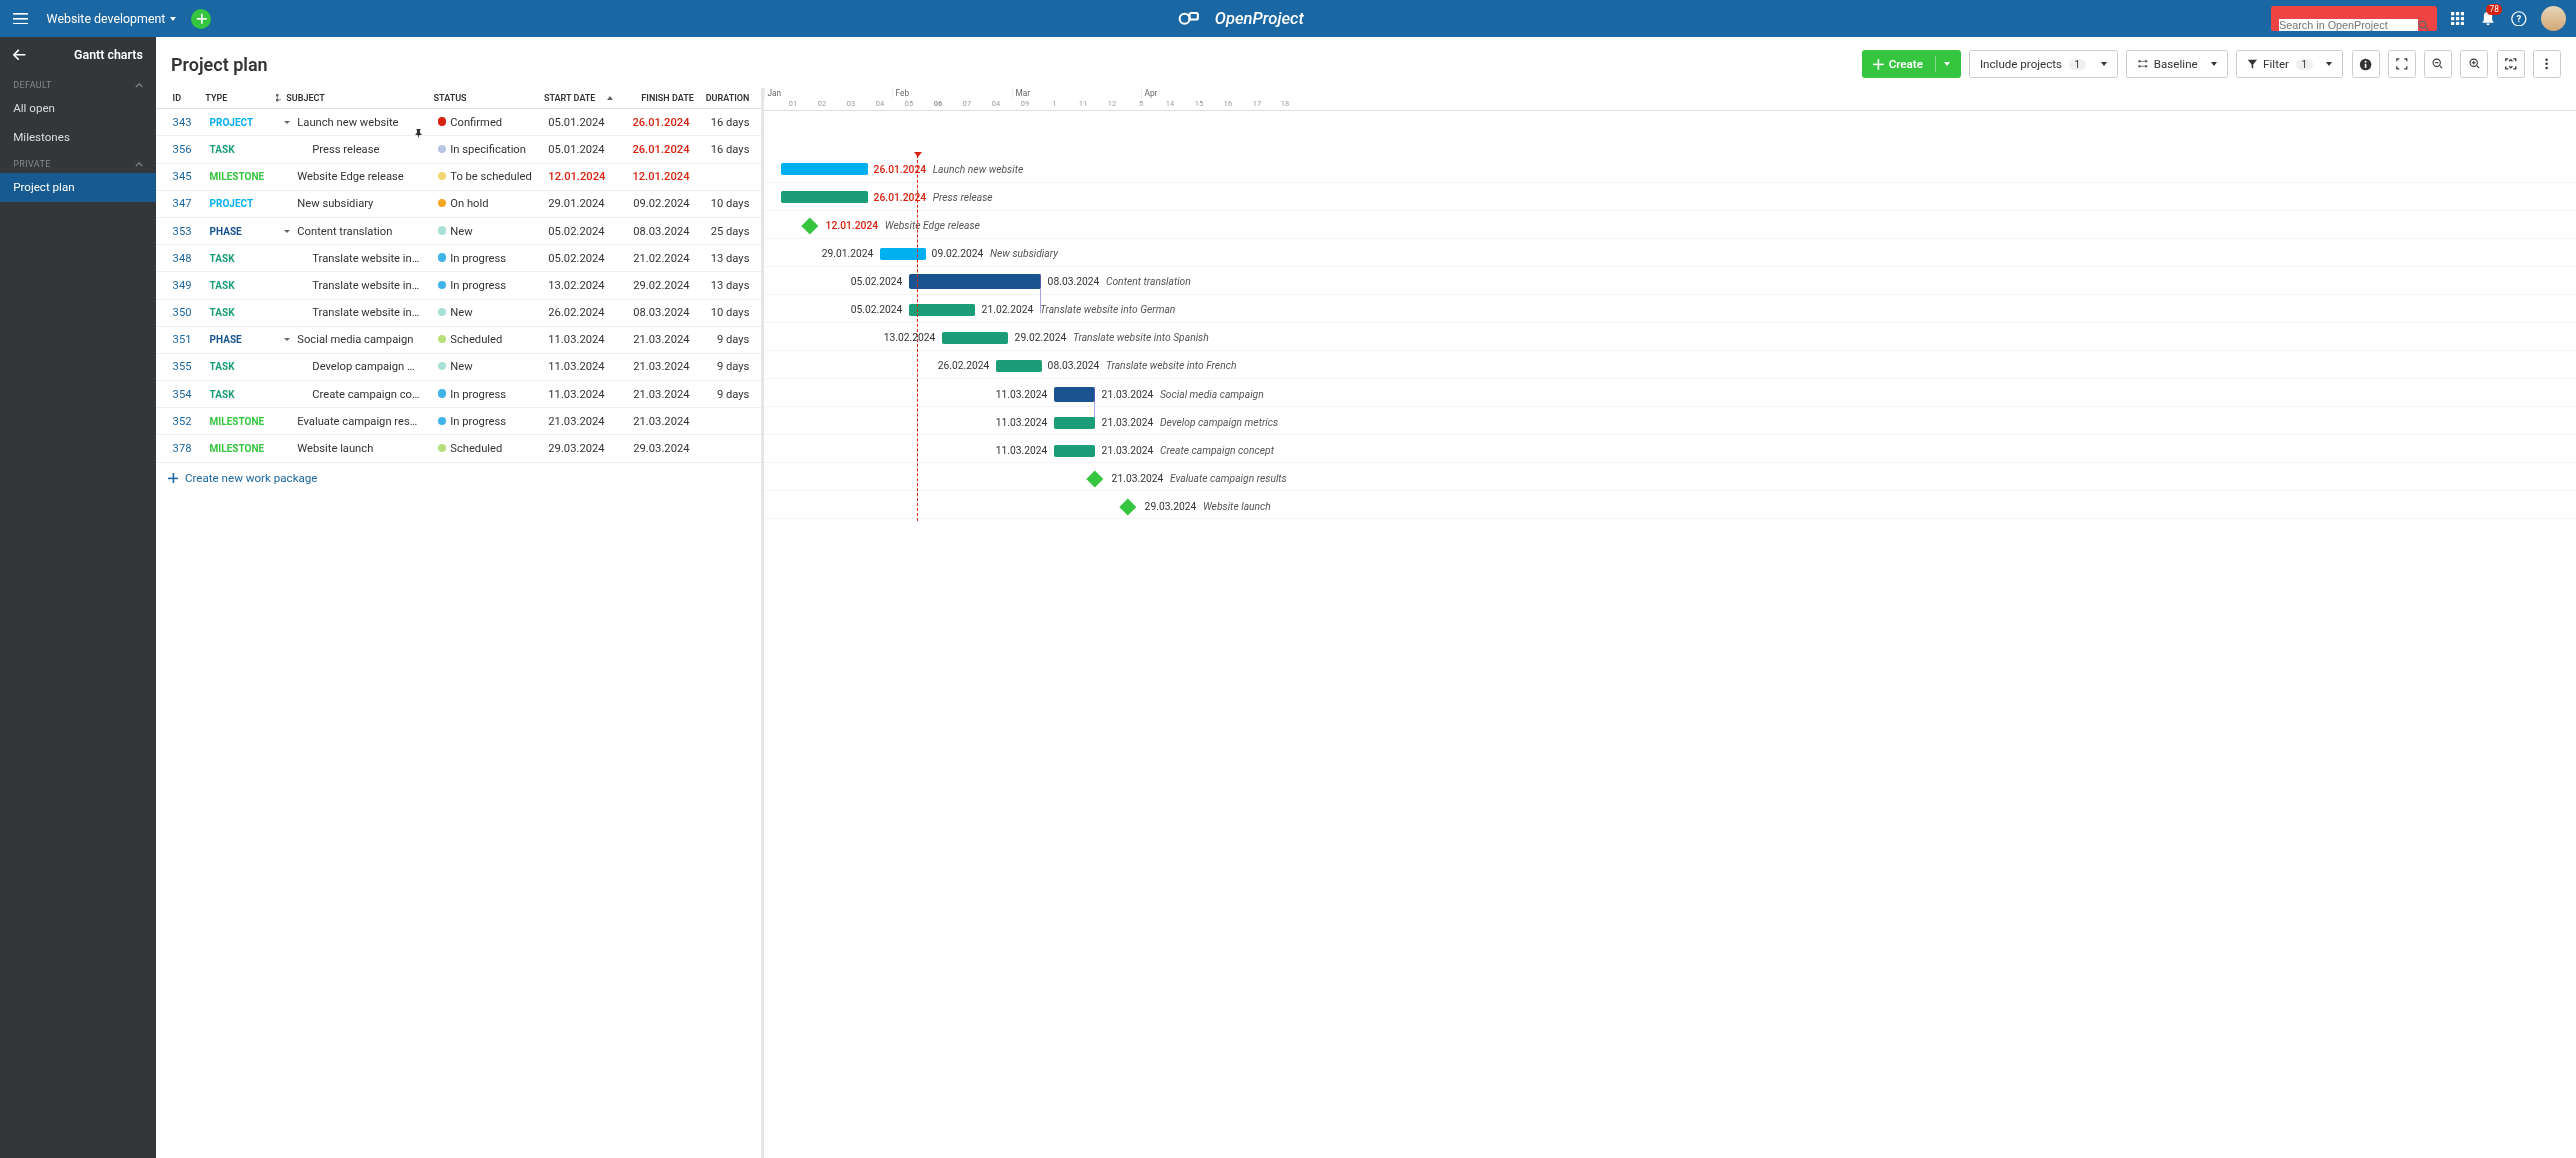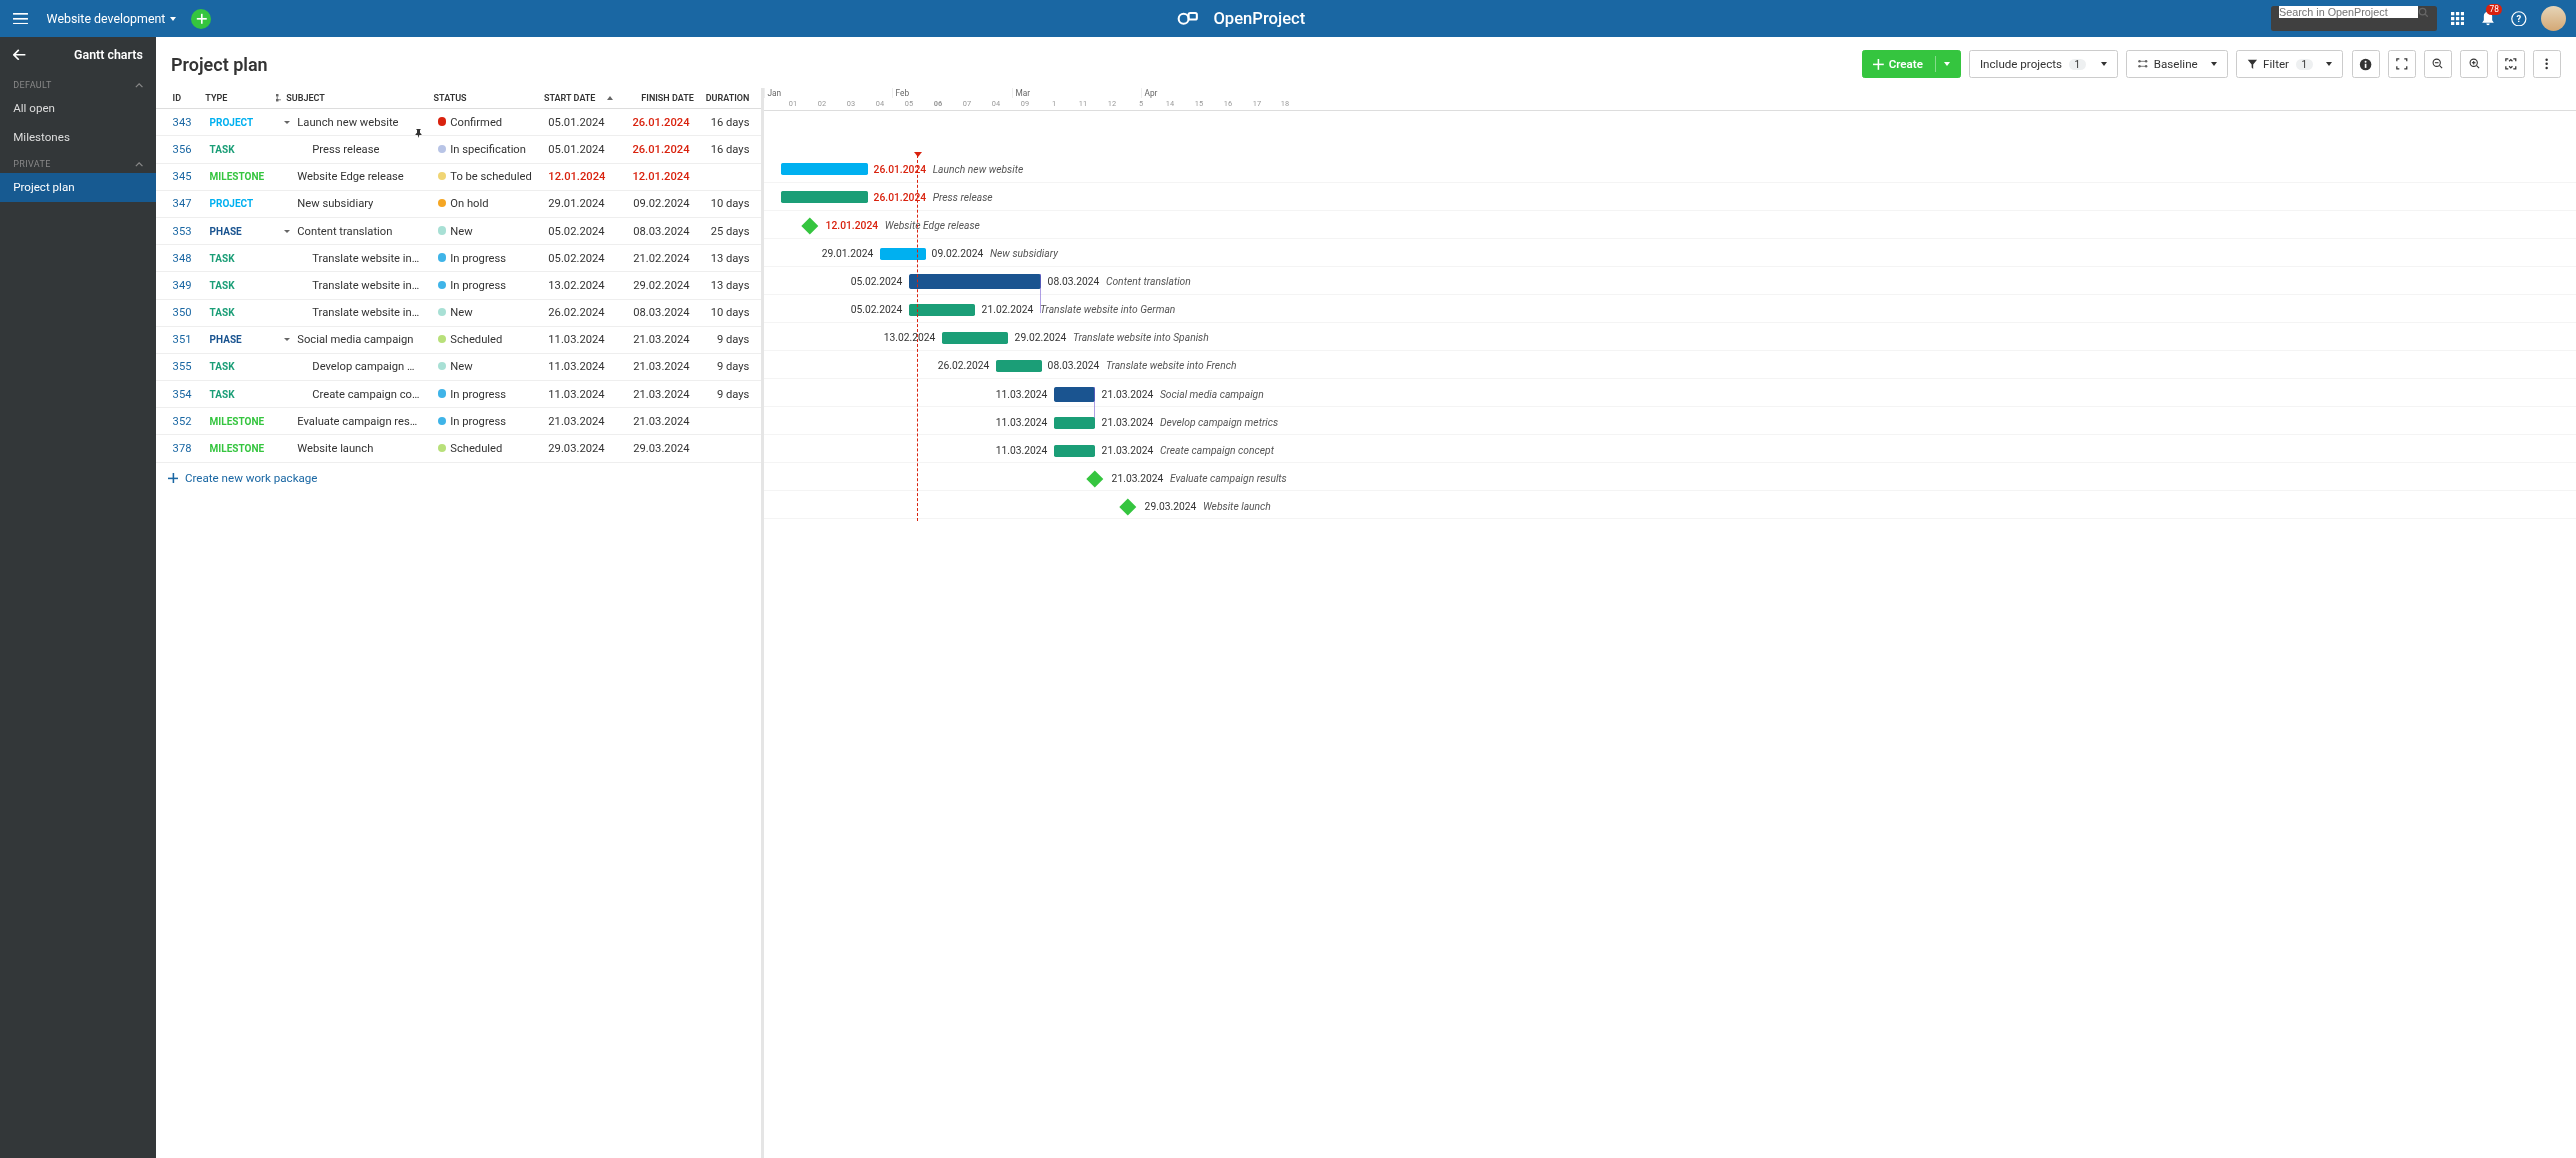--- a/index.html
+++ b/index.html
@@ -5,24 +5,24 @@
 * { box-sizing: border-box; margin: 0; padding: 0; }
 body { font-family: -apple-system, BlinkMacSystemFont, "Segoe UI", Roboto, sans-serif; font-size: 11.6px; color: #333; overflow: hidden; }
 
 
 .topbar { height: 37px; background: #1a67a3; display: flex; align-items: center; padding: 0 10px; color: #fff; }
 .topbar-left { display: flex; align-items: center; gap: 15px; flex: 0 0 auto; }
 .hamburger { cursor: pointer; padding: 3.3px; }
 .hamburger svg { fill: #fff; }
 .project-selector { display: flex; align-items: center; gap: 5px; cursor: pointer; font-size: 12.4px; }
 .add-btn { width: 20px; height: 20px; border-radius: 50%; background: #35c53f; display: flex; align-items: center; justify-content: center; cursor: pointer; }
-.topbar-center { flex: 1; display: flex; justify-content: center; align-items: center; gap: 15px; }
+.topbar-center { flex: 1; display: flex; justify-content: center; align-items: center; gap: 15px; font-style: italic; }
 .logo-text { font-size: 16.6px; font-weight: 500; }
 .topbar-right { display: flex; align-items: center; gap: 11.6px; }
-.search-box { background: #404040; border-radius: 2.5px; height: 25px; width: 166px; display: flex; align-items: flex-start; padding: 0 8.3px; }
+.search-box { background: #ef4444; border-radius: 2.5px; height: 25px; width: 166px; display: flex; align-items: flex-end; padding: 0 8.3px; }
 .search-box input { border: none; outline: none; flex: 1; font-size: 10.8px; color: #333; }
 .icon-btn { cursor: pointer; position: relative; padding: 2.5px; }
 .badge { position: absolute; top: -5px; right: -5px; background: #d9220e; color: #fff; border-radius: 6.6px; font-size: 8.3px; padding: 0 3.3px; min-width: 12.4px; text-align: center; line-height: 11.6px; }
 .avatar { width: 25px; height: 25px; border-radius: 50%; background: linear-gradient(180deg, #e6d5b8 0%, #d4a875 100%); cursor: pointer; }
 
 
 .layout { display: flex; height: calc(100vh - 37px); }
 .sidebar { width: 156px; background: #333739; color: #ccc; display: flex; flex-direction: column; }
 .sidebar-header { display: flex; align-items: center; gap: 11.6px; padding: 10px 13.2px; justify-content: space-between; }
 .sidebar-header svg { fill: #fff; }

